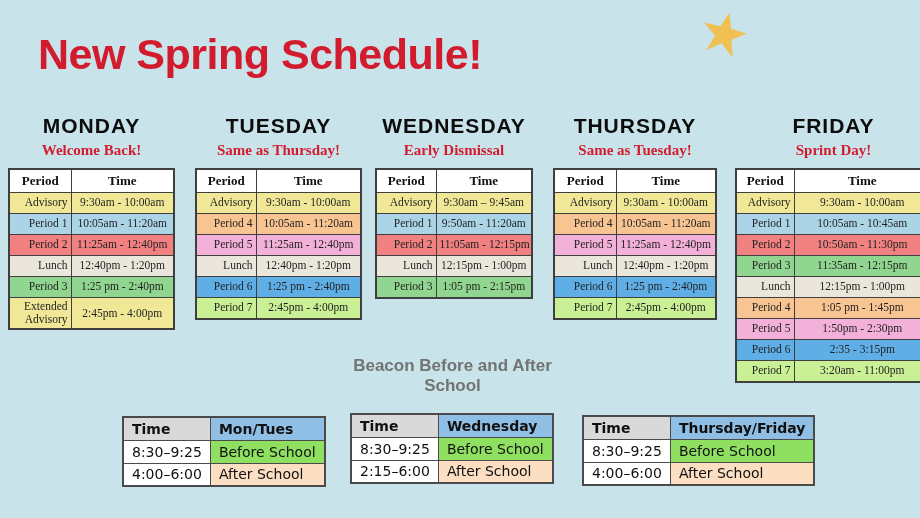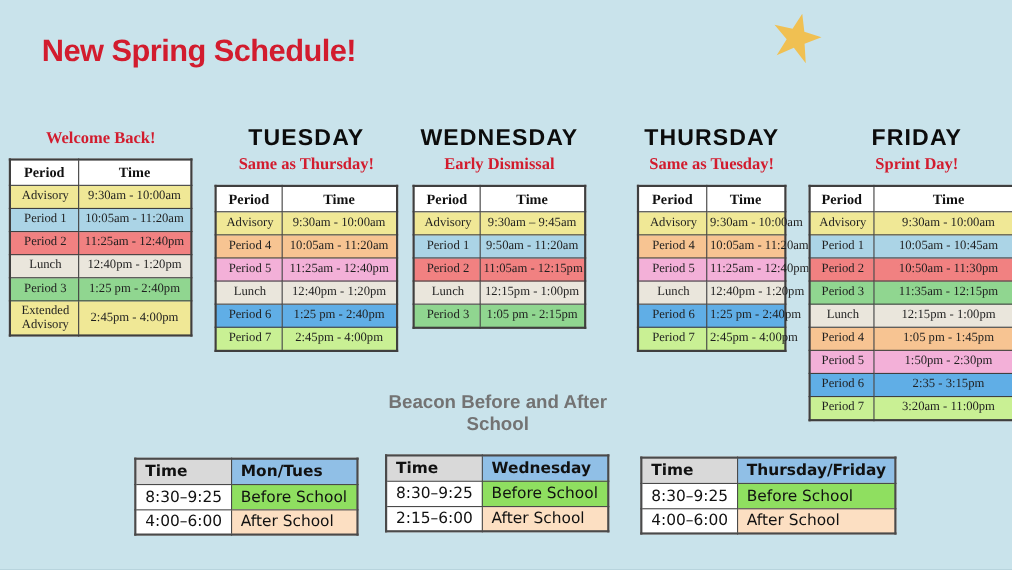--- a/index.html
+++ b/index.html
@@ -1,73 +1,74 @@
 <!DOCTYPE html>
 <html><head>
 <meta charset="utf-8">
 <style>
   * { margin:0; padding:0; box-sizing:border-box; }
   html,body { background:#9fbcc6; }
   body { font-family:"DejaVu Sans", sans-serif; }
   .canvas { position:relative; width:920px; height:518px; background:#c9e3eb; overflow:hidden; }
 
-  .title { position:absolute; left:38px; top:30px; font-size:28px; font-weight:800;
+  .title { position:absolute; left:38px; top:30px; font-size:43px; font-weight:800;
            color:#d21c2e; font-family:"Liberation Sans", sans-serif; letter-spacing:-0.5px; }
 
   .star { position:absolute; left:700px; top:10px; width:48px; height:48px; transform:rotate(14deg); }
 
   .day { position:absolute; top:114px; text-align:center; }
   .day-name { font-size:21px; font-weight:900; color:#0c0c0c; letter-spacing:1px;
               font-family:"Liberation Sans", sans-serif; }
   .day-sub { font-size:15px; font-weight:700; color:#d21c2e; margin-top:4px;
              font-family:Liberation Serif, serif; }
 
   table.sched { border-collapse:collapse; margin-top:9px; width:100%; background:#fff;
                 border:2px solid #3f3f3f; table-layout:fixed;font-family:Liberation Serif, serif; }
   .sched th { background:#fff; font-size:13px; font-weight:700; padding:3px 2px;
               border:1px solid #3f3f3f; color:#111; height:22px; }
   .sched td { font-size:11.5px; font-weight:500; padding:2px 3px; border:1px solid #3f3f3f;
               color:#1f1f1f; height:21px; line-height:1.15; }
-  .sched td.pcell { text-align:center; padding-left:5px; }
+  .sched td.pcell { text-align:right; padding-left:5px; }
   .sched td.tcell { text-align:center; white-space:nowrap; }
 
   .beacon-title { position:absolute; left:340px; top:356px; width:225px; text-align:center;
                   font-size:17px; font-weight:700; color:#737373; line-height:20px;
                   font-family:"Liberation Sans", sans-serif; }
 
   table.btable { position:absolute; border-collapse:collapse; border:2px solid #4a4a4a;
                  background:#fff; table-layout:fixed; }
   .btable td { border:1px solid #4a4a4a; font-size:14px; font-weight:500; padding:2px 8px;
                height:23px; color:#111; text-align:left; white-space:nowrap; }
   .btable td.bhead { font-weight:600; }
 
   
   #day-mon { left:8px;   width:167px; }
   #day-tue { left:195px; width:167px; }
   #day-wed { left:375px; width:158px; }
-  #day-thu { left:579px; width:136px; }
+  #day-thu { left:553px; width:164px; }
   #day-fri { left:735px; width:197px; }
   #bt-0 { left:122px; top:416px; }
   #bt-1 { left:350px; top:413px; }
   #bt-2 { left:582px; top:415px; }
 </style>
 </head>
 <body>
 
 <div class="canvas" style="background-color: rgb(201, 227, 235);">
 
   <h1 class="title" style="color: rgb(210, 28, 46);">New Spring Schedule!</h1>
 
   <div class="star" style="color: rgb(240, 192, 82);">
     <svg viewBox="0 0 100 100" width="48" height="48">
       <path fill="currentColor" d="M50 4 L62 36 L96 38 L68 58 L79 93 L50 70 L22 92 L33 58 L4 37 L39 36 Z"></path>
     </svg>
   </div>
 
   <section class="day" id="day-mon">
+    <h2 class="day-name">MONDAY</h2>
     <div class="day-sub">Welcome Back!</div>
     <table class="sched">
       <colgroup>
           <col style="width:62px">
           <col>
         </colgroup>
       <thead>
         <tr>
           <th>Period</th>
           <th>Time</th>

